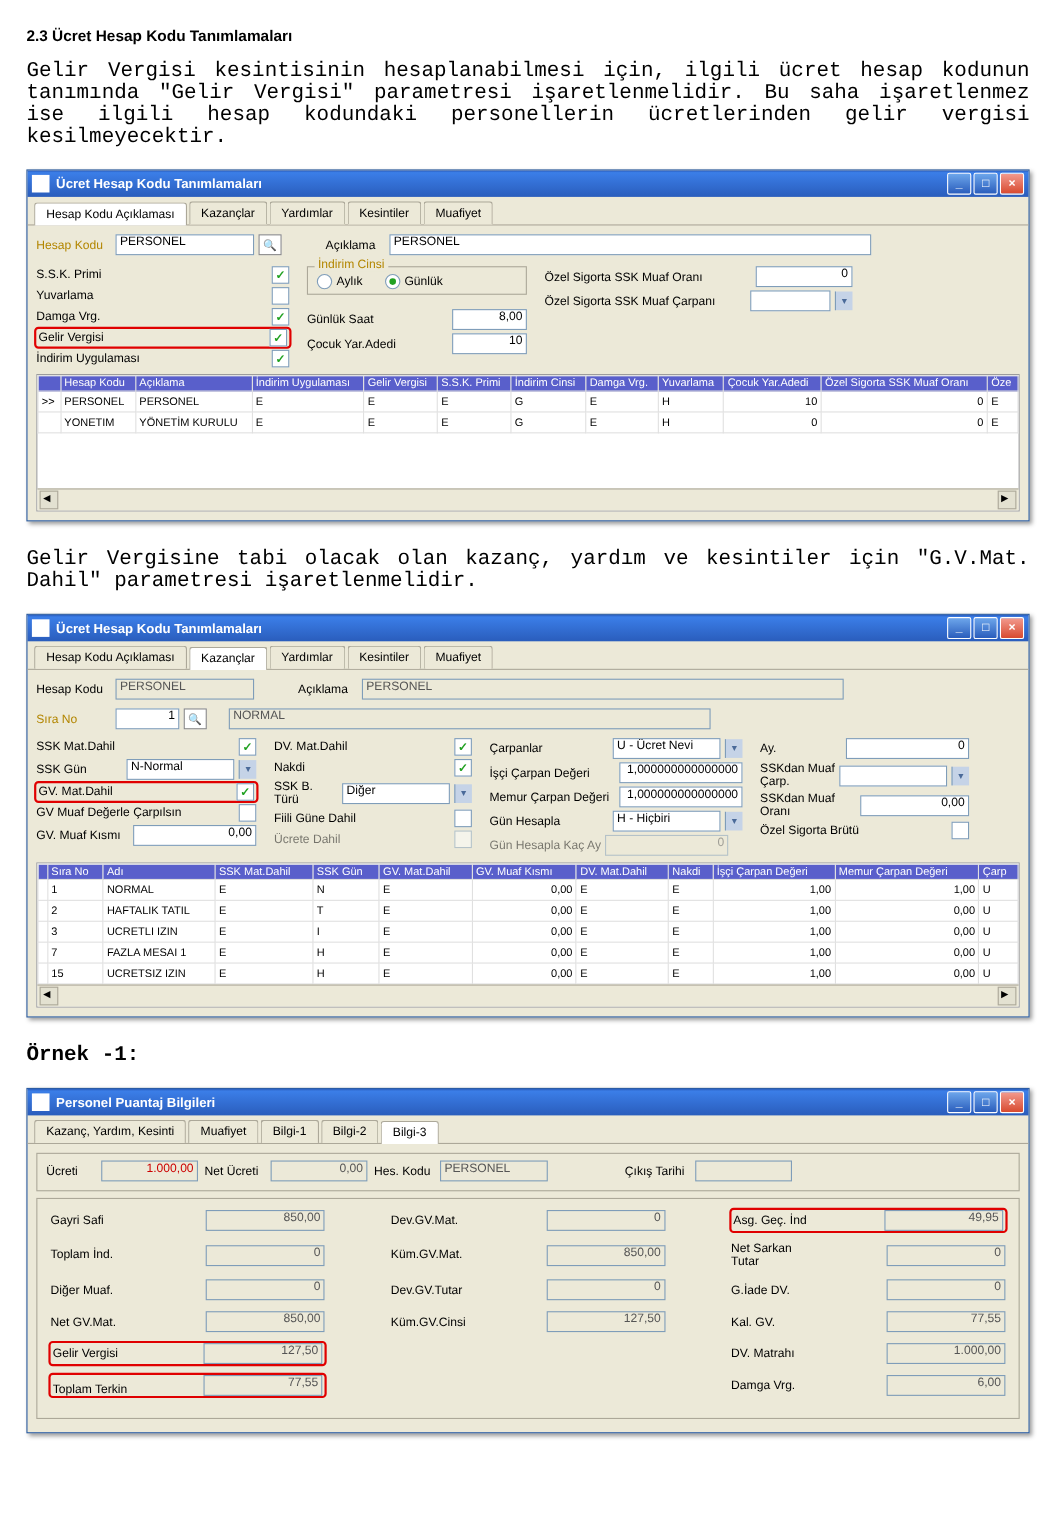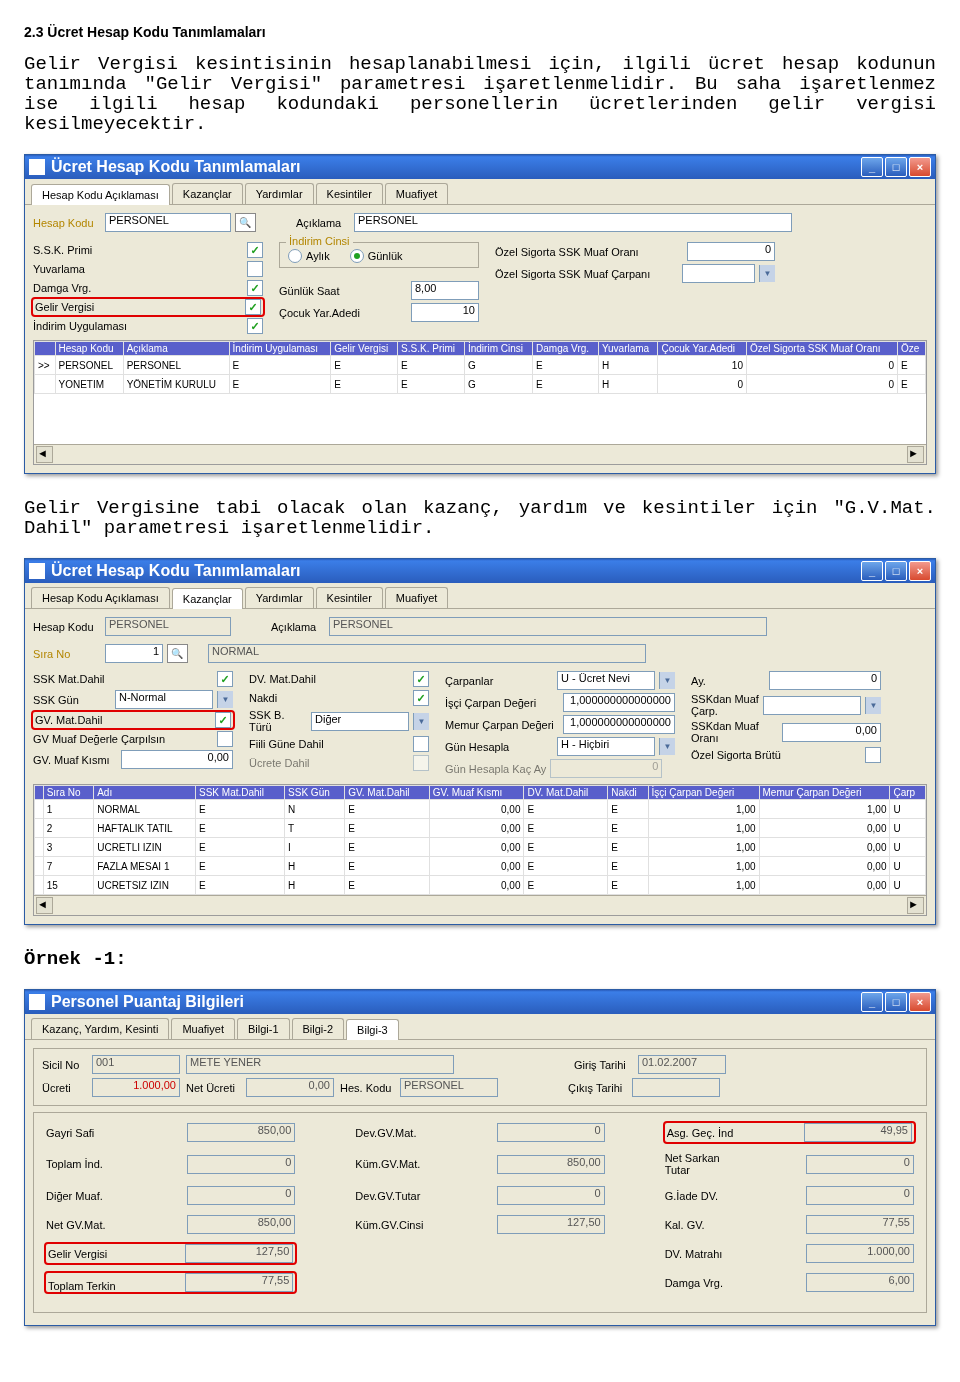--- a/index.html
+++ b/index.html
@@ -1,21 +1,21 @@
 <!DOCTYPE html>
 <html><head>
 <meta charset="utf-8">
 <style>
 body{margin:0;padding:24px;font-family:Verdana,Geneva,sans-serif;font-size:11px;background:#fff;color:#000;width:912px}
 .section-title{font-size:14px;font-weight:bold;margin-bottom:14px}
 p{font-family:"Courier New",monospace;font-size:19px;line-height:20px;margin:0 0 20px 0;text-align:justify}
 .window{border:1px solid #2b5ca5;background:#ece9d8;margin-bottom:24px;box-shadow:2px 2px 4px #999}
 .titlebar{background:linear-gradient(to bottom,#2a5dbc 0%,#3b7ee8 8%,#2a5dbc 100%);color:#fff;height:24px;display:flex;align-items:center;padding:0 4px;font-weight:bold}
 .t-icon{width:16px;height:16px;background:#fff;margin-right:6px}
-.tb-title{flex:1;font-size:16px}
+.tb-title{flex:1;font-size:12px}
 .win-btns{display:flex;gap:2px}
 .win-btn{width:20px;height:18px;border:1px solid #fff;border-radius:2px;background:linear-gradient(to bottom,#6da6eb,#2a5dbc);display:flex;align-items:center;justify-content:center;color:#fff;font-size:11px;font-weight:bold}
 .win-btn.close{background:linear-gradient(to bottom,#f29a8e,#d84a2f)}
 .tabs{display:flex;padding:4px 6px 0 6px;border-bottom:1px solid #aca899}
 .tab{padding:4px 10px;border:1px solid #aca899;border-bottom:none;margin-right:2px;border-radius:3px 3px 0 0;background:#ece9d8;font-size:11px;cursor:pointer}
 .tab.active{background:#fff;position:relative;top:1px}
 .pnl{padding:8px}
 .row{display:flex;align-items:center;margin-bottom:4px}
 .lbl{font-size:11px;color:#000}
 .lbl.gold{color:#b38600}
@@ -112,21 +112,21 @@
             <span class="pair">
                 <span class="rd">
                   <span class="dot"></span>
                 </span>
                 <span class="lbl">Günlük</span>
               </span>
           </div>
         </div>
         <div class="pair" style="justify-content:space-between;margin-top:6px">
             <span class="lbl">Günlük Saat</span>
-            <div class="inp" style="width:60px;text-align:left">8,00</div>
+            <div class="inp" style="width:60px;text-align:right">8,00</div>
           </div>
         <div class="pair" style="justify-content:space-between">
             <span class="lbl">Çocuk Yar.Adedi</span>
             <div class="inp" style="width:60px;text-align:right">10</div>
           </div>
       </div>
       <div class="col" style="width:280px">
         <div class="pair" style="justify-content:space-between">
             <span class="lbl">Özel Sigorta SSK Muaf Oranı</span>
             <div class="inp" style="width:80px;text-align:right">0</div>
@@ -443,27 +443,20 @@
   <div class="tabs">
     <div class="tab">Kazanç, Yardım, Kesinti</div>
     <div class="tab">Muafiyet</div>
     <div class="tab">Bilgi-1</div>
     <div class="tab">Bilgi-2</div>
     <div class="tab active">Bilgi-3</div>
   </div>
   <div class="pnl">
     <div class="fieldset">
       <div class="row">
-        <span class="lbl" style="width:50px">Sicil No</span>
-        <div class="inp ro" style="width:80px">001</div>
-        <div class="inp ro" style="width:260px;margin-left:6px">METE YENER</div>
-        <span class="lbl" style="margin-left:120px;width:64px">Giriş Tarihi</span>
-        <div class="inp ro" style="width:80px">01.02.2007</div>
-      </div>
-      <div class="row">
         <span class="lbl" style="width:50px">Ücreti</span>
         <div class="inp ro" style="width:80px;text-align:right;color:#c00">1.000,00</div>
         <span class="lbl" style="margin-left:6px;width:60px">Net Ücreti</span>
         <div class="inp ro" style="width:80px;text-align:right">0,00</div>
         <span class="lbl" style="margin-left:6px;width:60px">Hes. Kodu</span>
         <div class="inp ro" style="width:90px">PERSONEL</div>
         <span class="lbl" style="margin-left:70px;width:64px">Çıkış Tarihi</span>
         <div class="inp ro" style="width:80px"></div>
       </div>
     </div>

